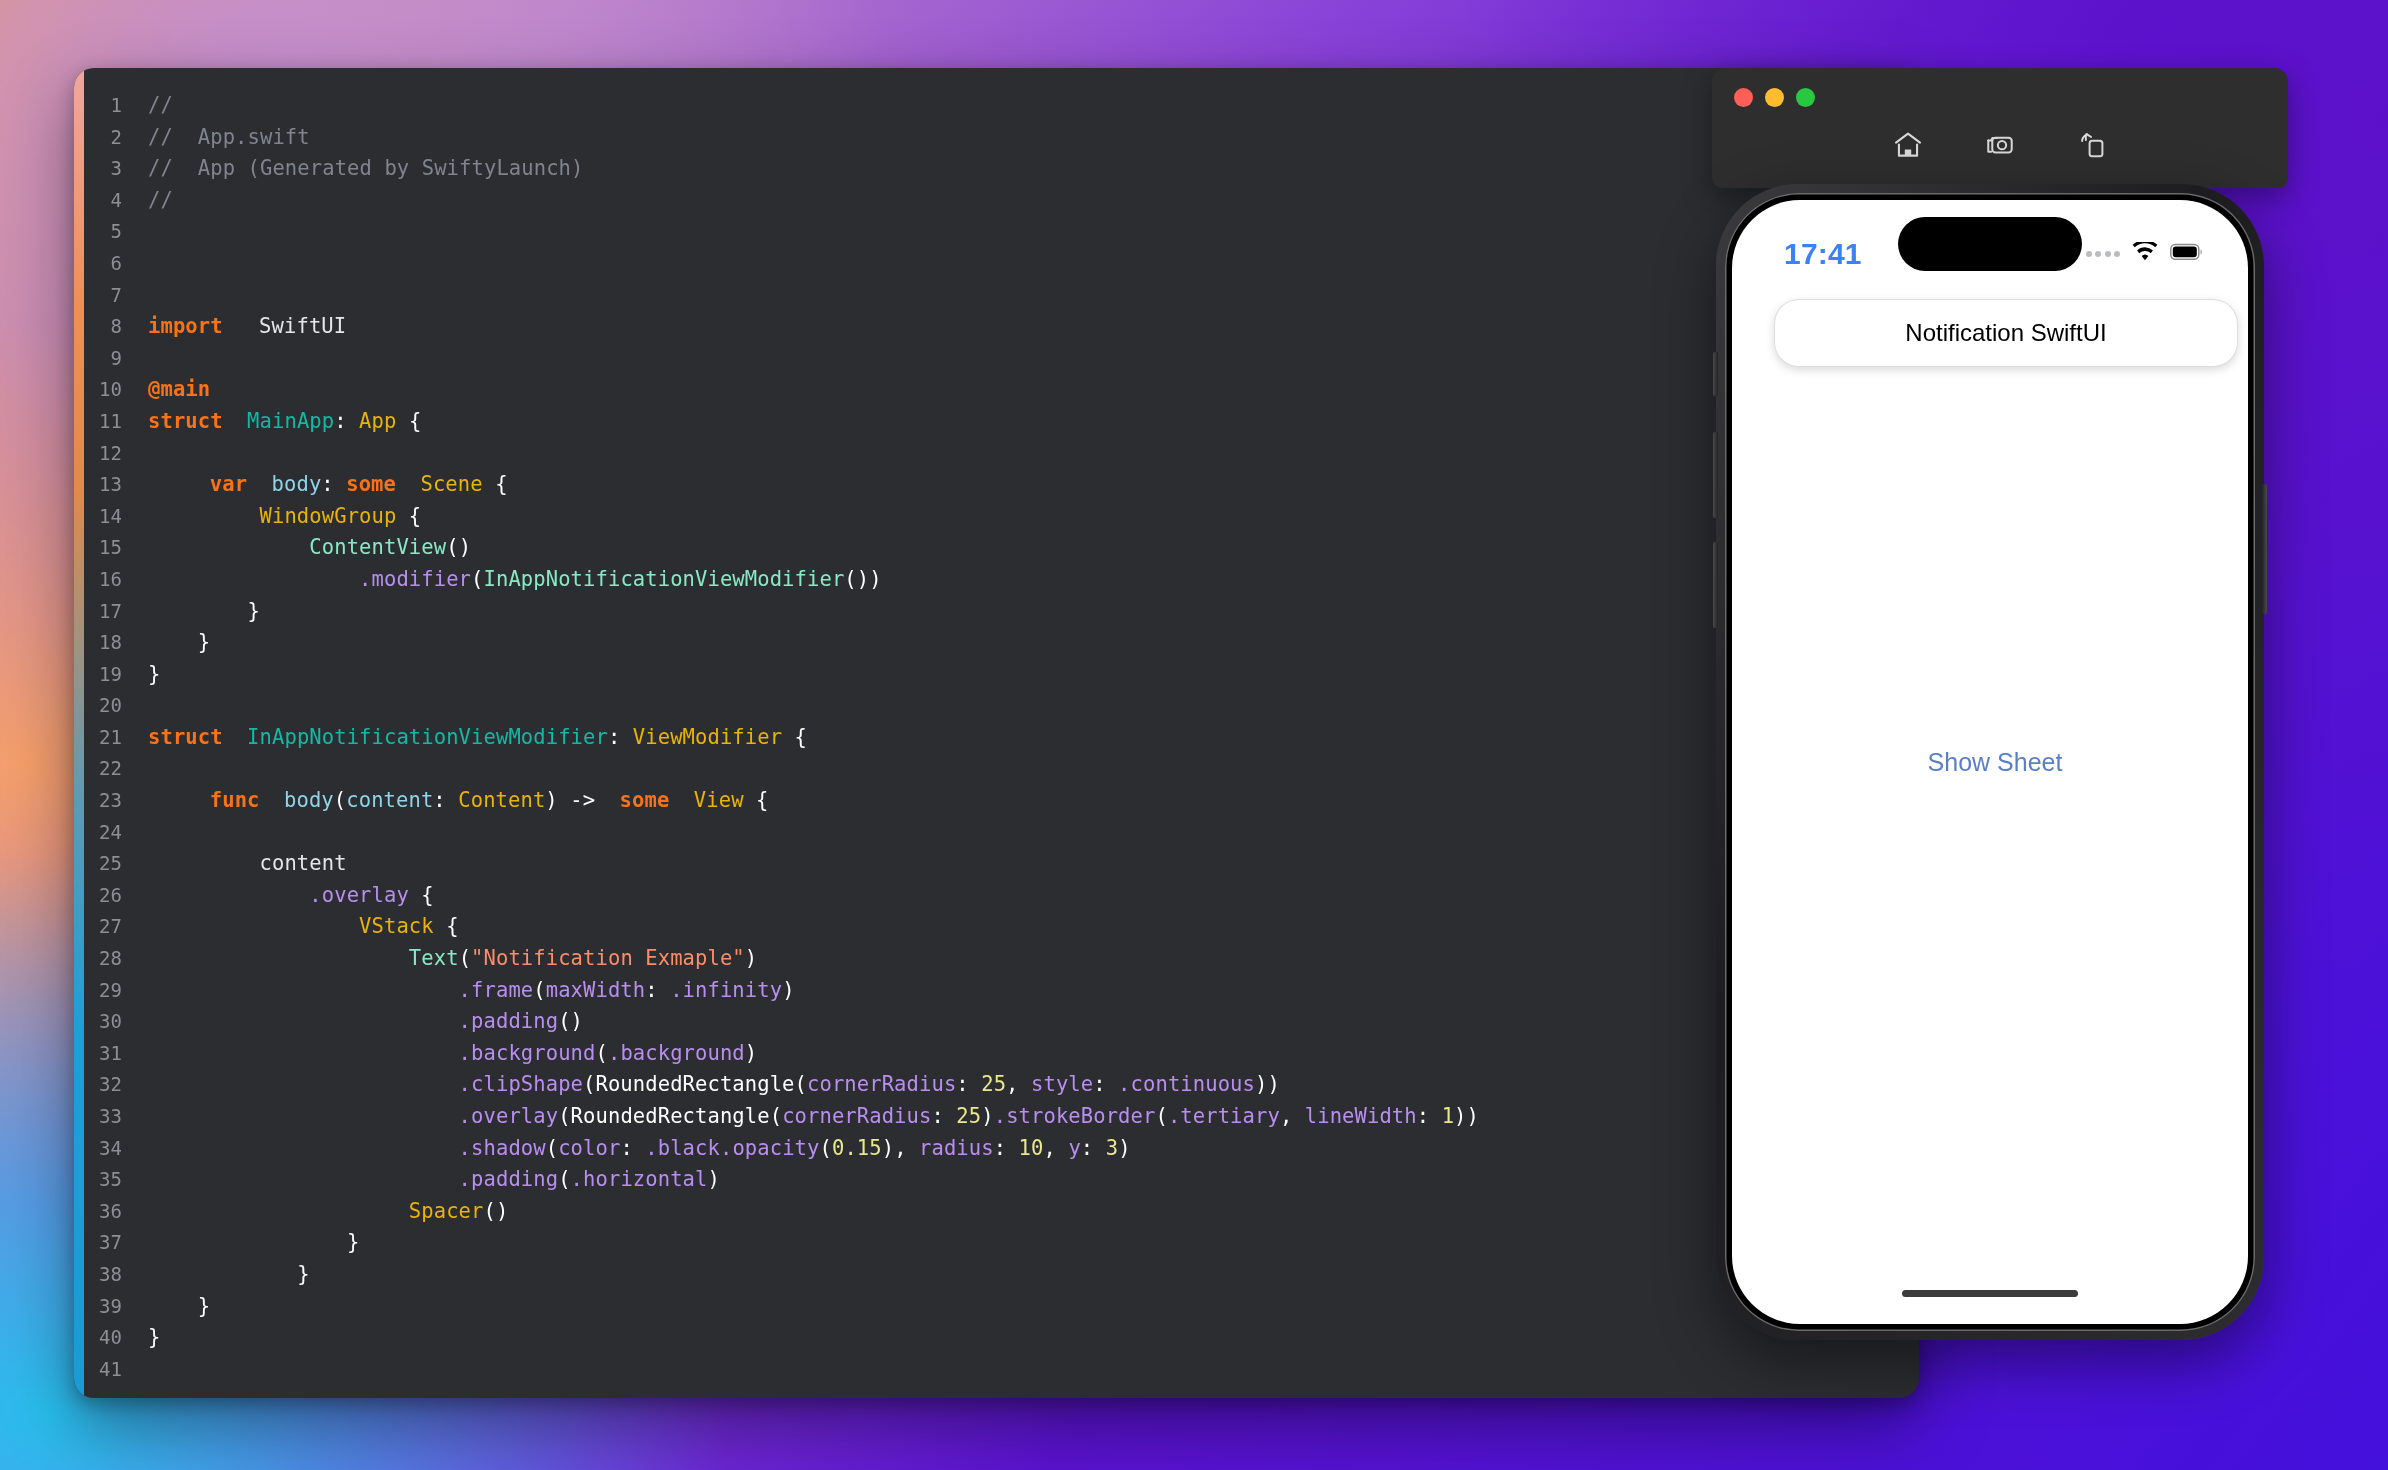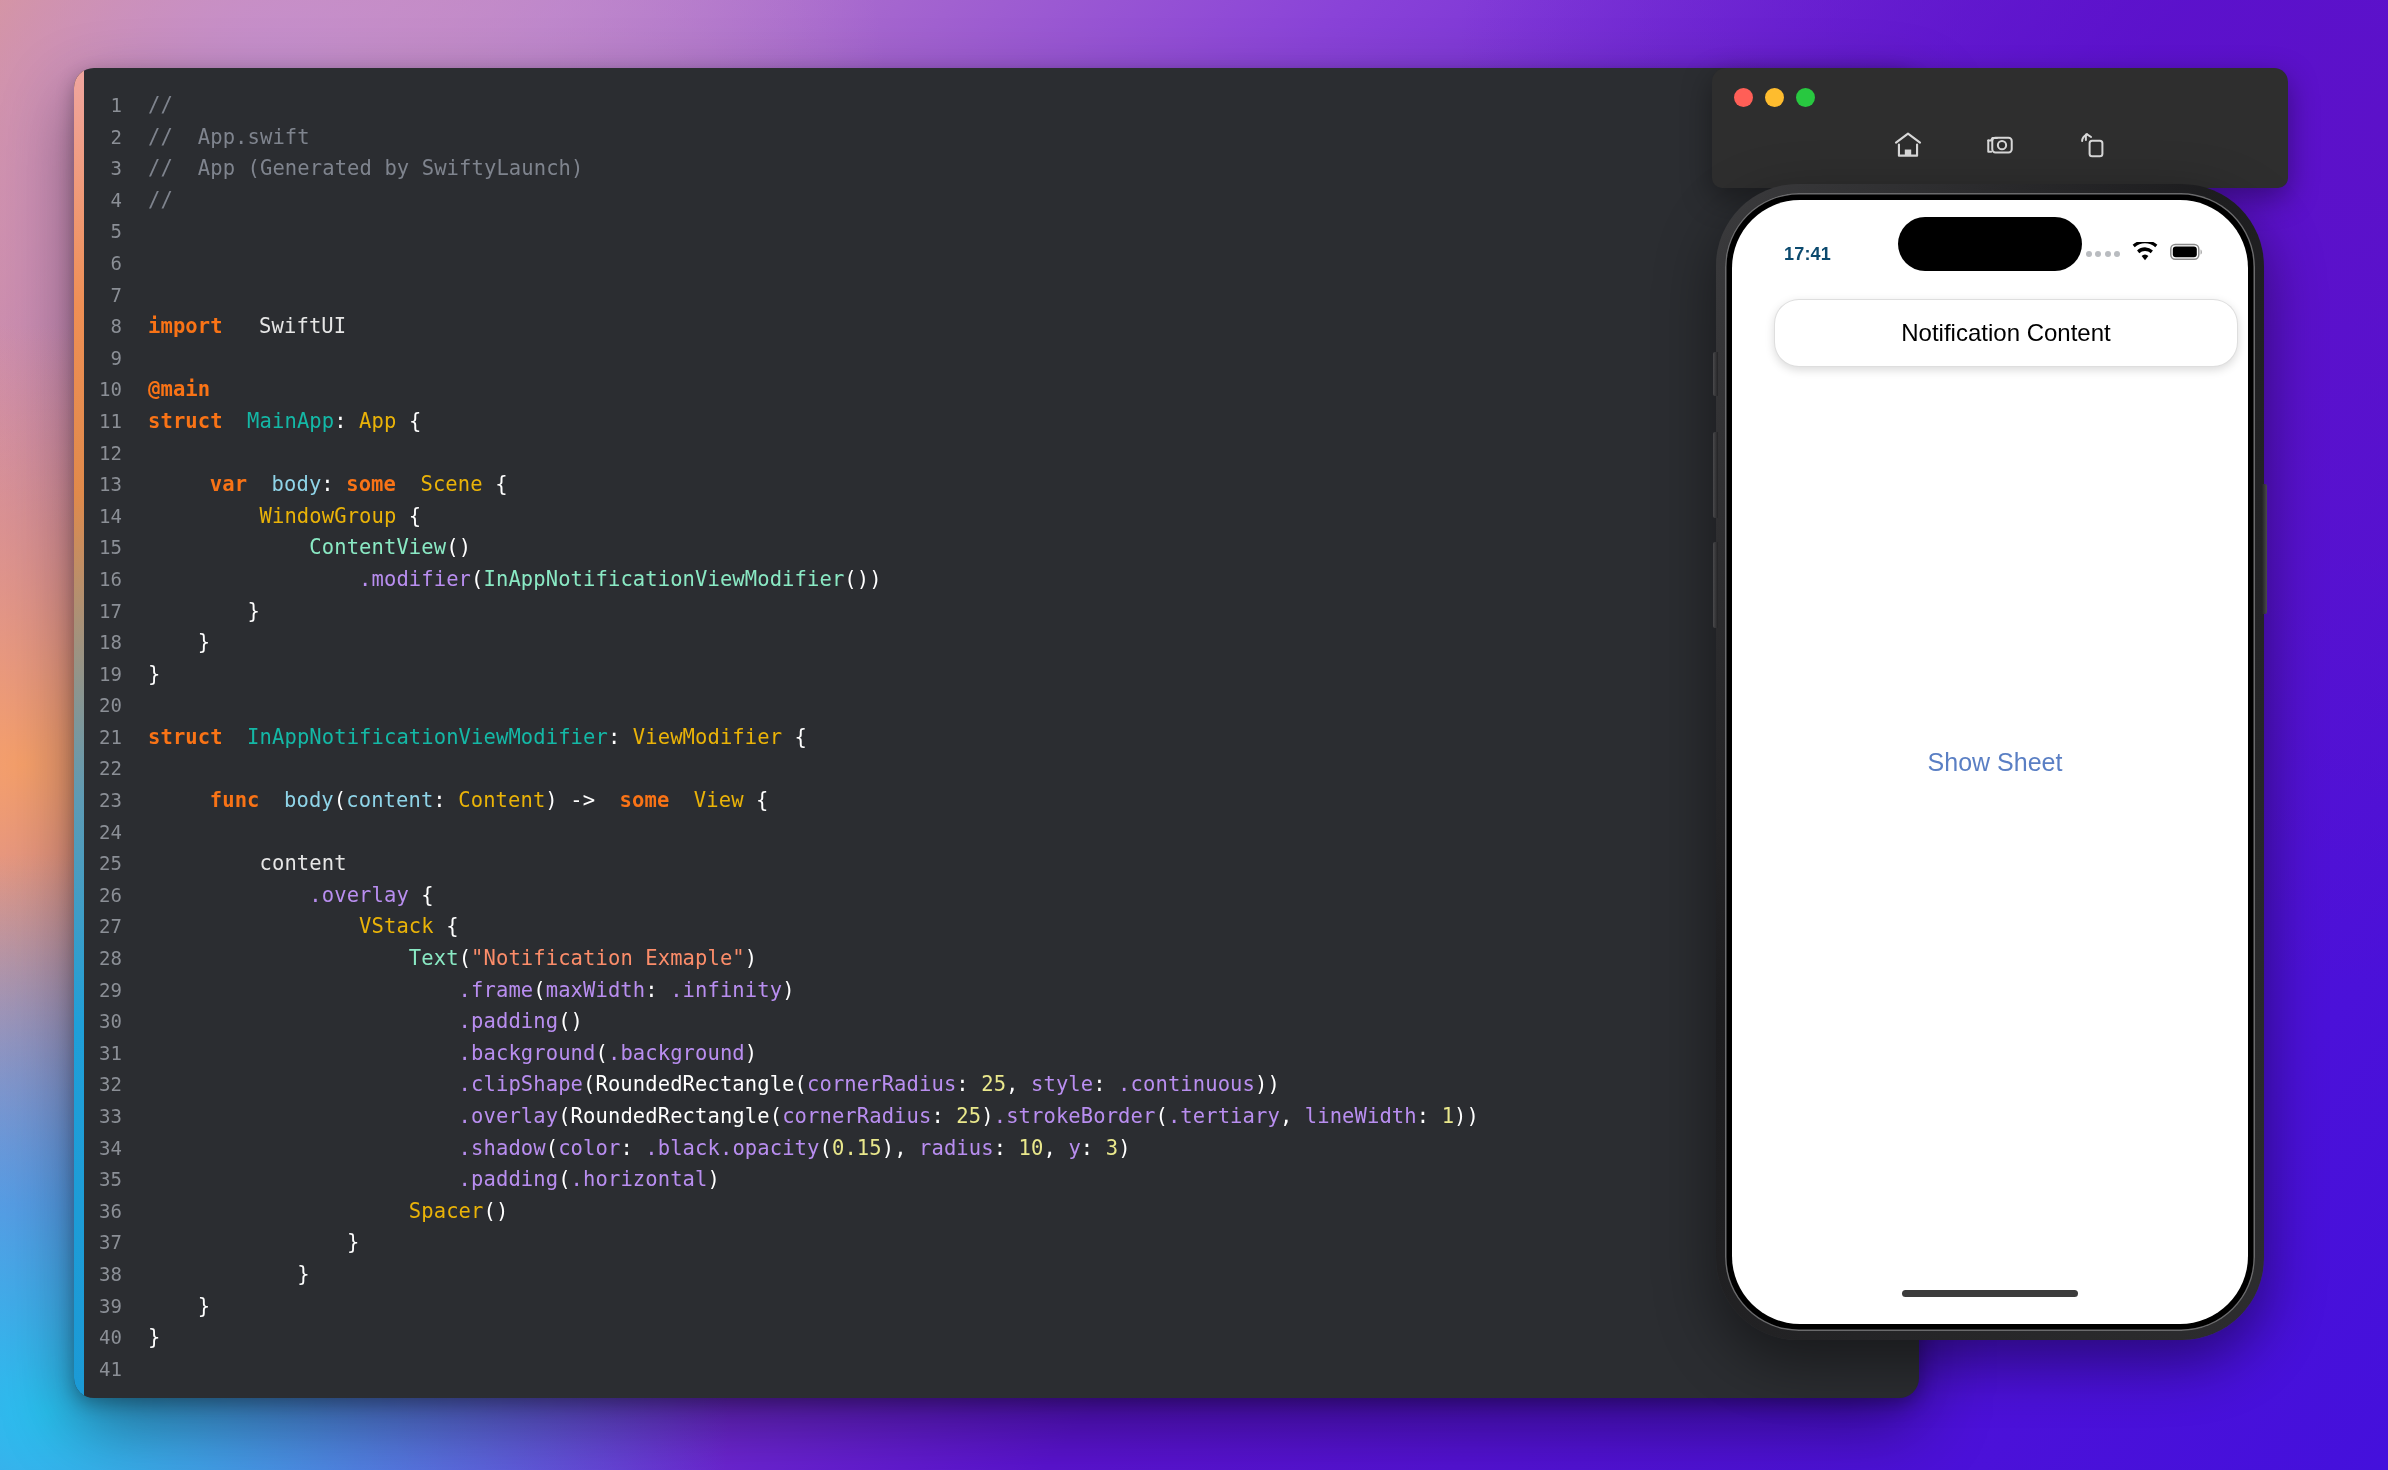--- a/index.html
+++ b/index.html
@@ -100,21 +100,21 @@
   .btn-voldn{ left:-3px; top:358px; width:5px; height:86px; }
   .btn-power{ right:-3px; top:300px; width:5px; height:130px;
     background:linear-gradient(270deg,#4a4a4c,#232325); border-radius:0 2px 2px 0; }
 
   
   .statusbar{
     position:absolute; top:0; left:0; width:100%; height:84px;
     display:flex; align-items:center; justify-content:space-between;
     padding:24px 44px 0 52px;
   }
-  .sb-time{ font-size:18px; font-weight:bold; color:#0c4a6e; letter-spacing:0.2px; }
+  .sb-time{ font-size:30px; font-weight:bold; color:#3b82f6; letter-spacing:0.2px; }
   .sb-right{ display:flex; align-items:center; gap:11px; }
   .island{
     position:absolute; left:50%; transform:translateX(-50%); top:17px;
     width:184px; height:54px; background:#000; border-radius:27px;
   }
   .cell-dots{ display:flex; gap:3.5px; align-items:flex-end; }
   .cell-dots i{ width:6px; height:6px; border-radius:50%; background:#b9bcc0; display:block; }
 
   
   .notif{
@@ -207,21 +207,21 @@
               <svg width="34" height="18" viewBox="0 0 34 18">
                 <rect x="0.8" y="1.6" width="28" height="14.6" rx="4.4" fill="none" stroke="#000" stroke-width="1.5" opacity="0.45"></rect>
                 <rect x="2.8" y="3.6" width="24" height="10.6" rx="3" fill="#000"></rect>
                 <path d="M30.6 6.4c1.5.5 1.5 4.6 0 5.2z" fill="#000" opacity="0.45"></path>
               </svg>
             </span>
           </span>
         </div>
         <div class="island"></div>
 
-        <div class="notif">Notification Content</div>
+        <div class="notif">Notification SwiftUI</div>
 
         <div class="show-sheet">Show Sheet</div>
 
         <div class="home-indicator"></div>
       </div>
     </div>
   </div>
 </div>
 
 </body></html>

